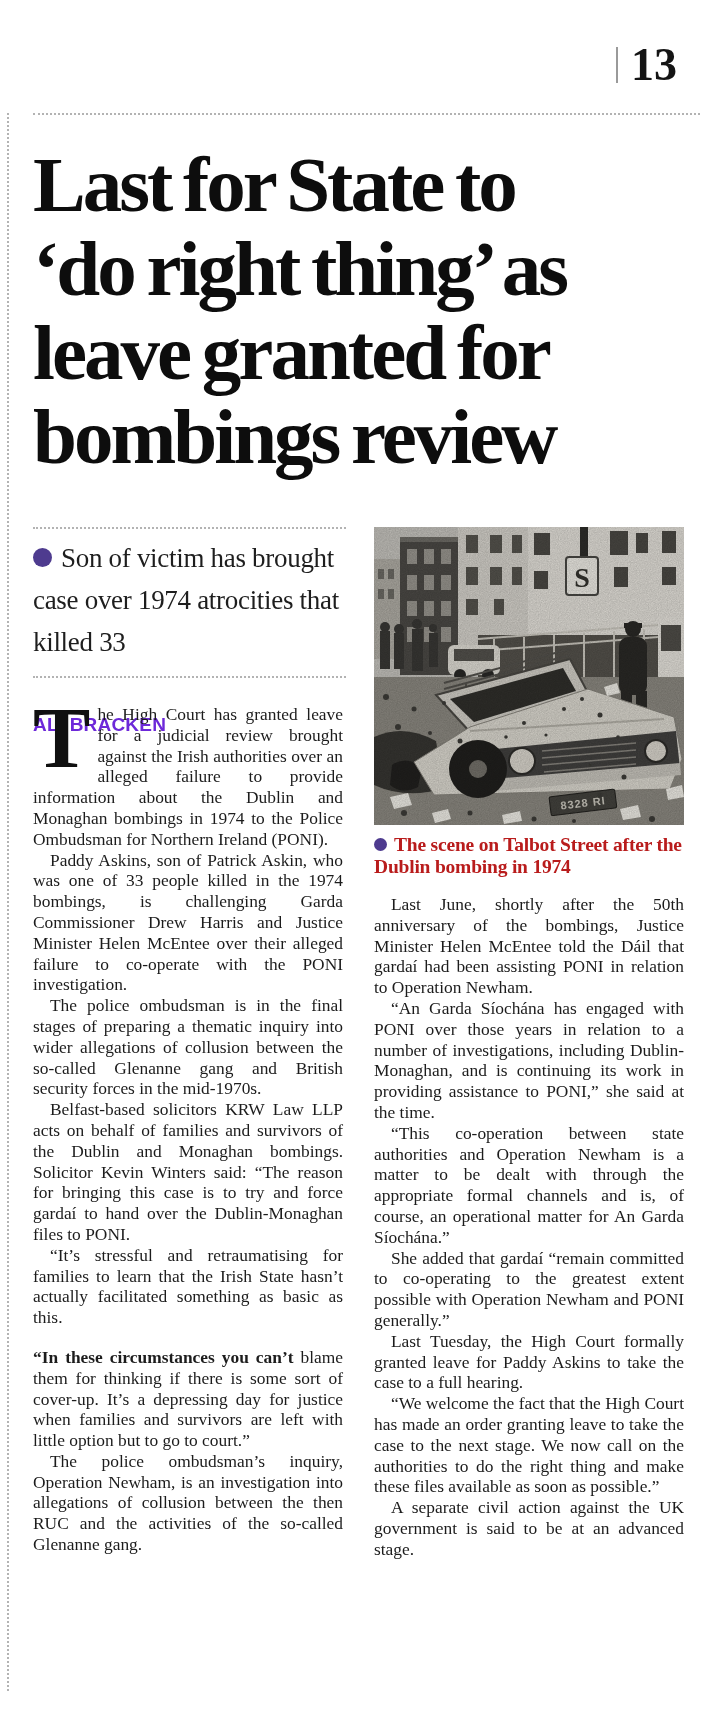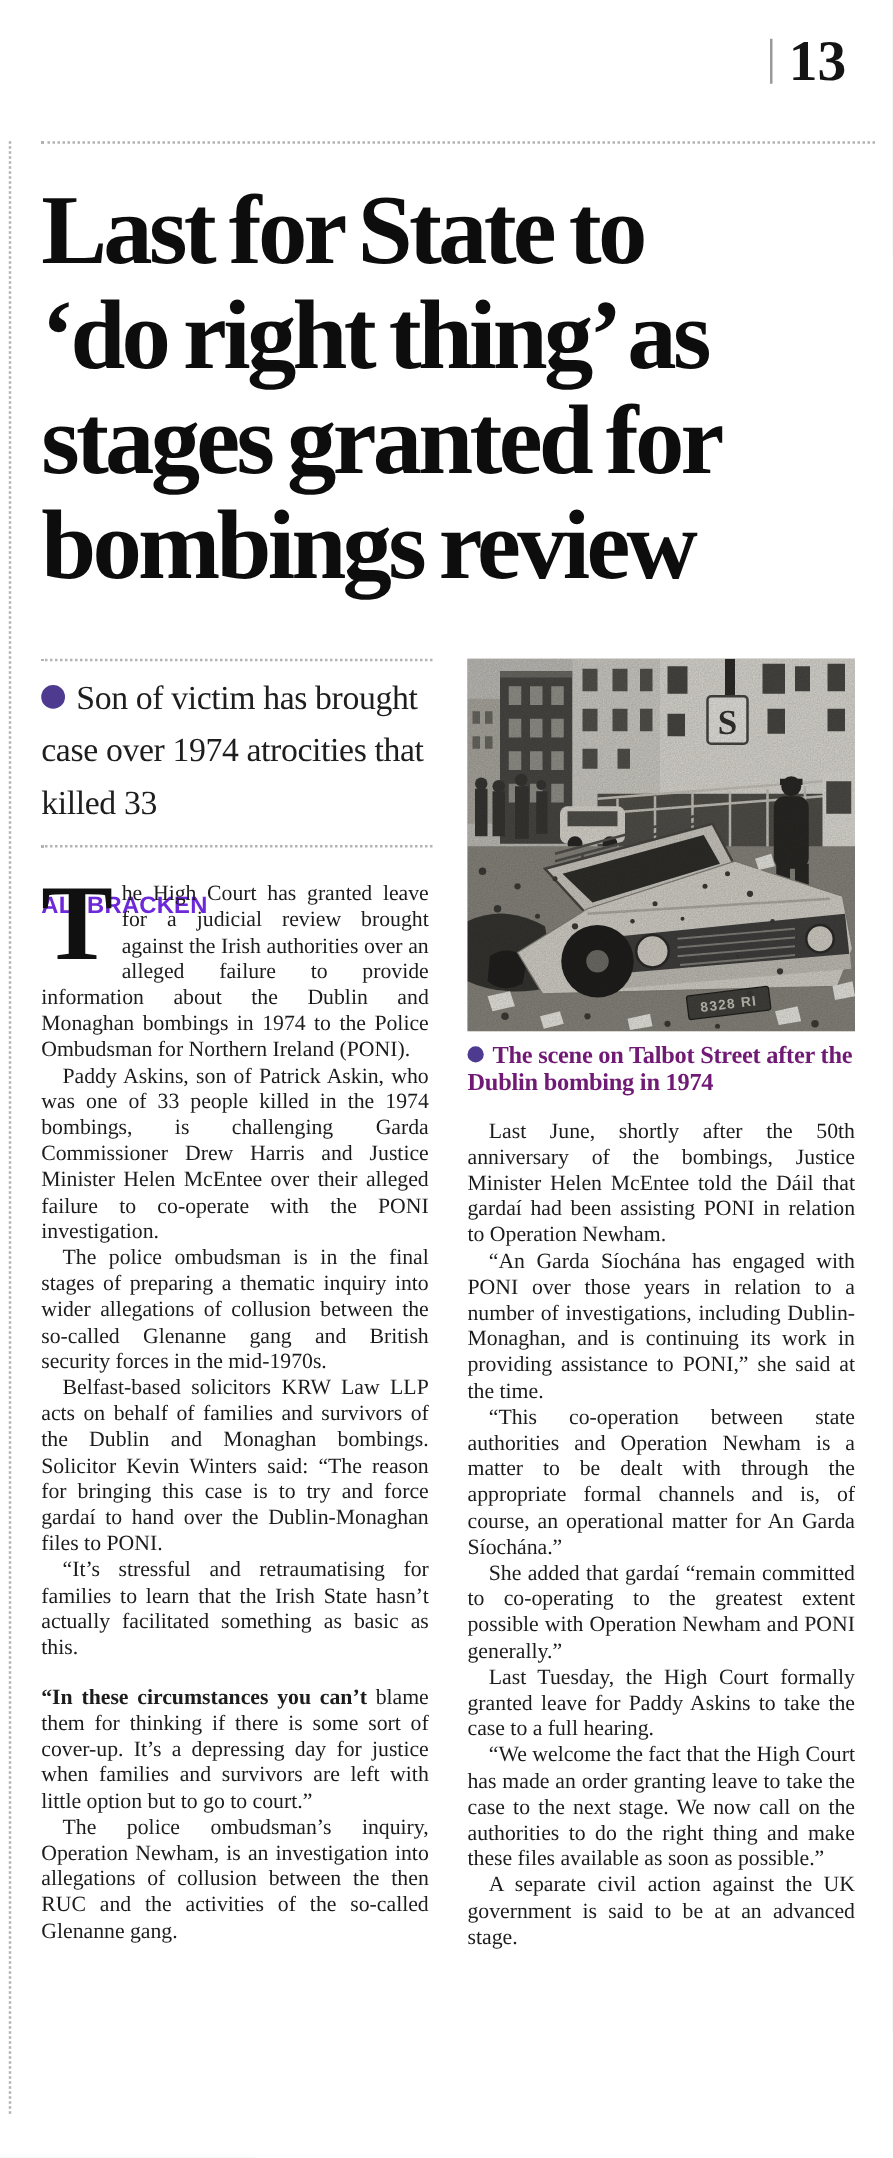--- a/index.html
+++ b/index.html
@@ -8,21 +8,21 @@
     position:relative; width:714px; height:1726px; margin:0 auto;
     background:#ffffff; overflow:hidden; color:#1b1b1b;
     font-family:"Liberation Serif", serif;
   }
   
   .vrule { position:absolute; left:7px; top:113px; height:1578px; width:0;
            border-left:2px dotted #b3b3b3; }
   .hrule-top { position:absolute; left:33px; right:14px; top:113px; height:0;
            border-top:2px dotted #b3b3b3; }
   
-  .pageno { position:absolute; top:28px; right:37px; display:flex; align-items:flex-start; }
+  .pageno { position:absolute; top:44px; right:37px; display:flex; align-items:flex-start; }
   .pageno .bar { width:2px; height:36px; background:#9a9a9a; margin-right:13px; margin-top:3px; }
   .pageno .num { font-weight:700; font-size:46px; line-height:42px; color:#141414; }
   
   .headline { position:absolute; left:33px; top:143px; width:668px;
     font-weight:700; font-size:79px; line-height:84px; letter-spacing:-3px;
     word-spacing:-4px; color:#0d0d0d; }
   .headline div { white-space:nowrap; }
   
   .standfirst { position:absolute; left:33px; top:527px; width:313px;
     border-top:2px dotted #b3b3b3; border-bottom:2px dotted #b3b3b3;
@@ -34,21 +34,21 @@
   
   .byline { position:absolute; left:33px; top:666px;
     font-family:"Liberation Sans", sans-serif; font-weight:700;
     font-size:19px; letter-spacing:0.2px; color:#6d28d9;margin-top:48px; }
   
   .photo { position:absolute; left:374px; top:527px; width:310px; height:298px;
     background:#9b988f; }
   .photo svg { display:block; }
   
   .caption { position:absolute; left:374px; top:834px; width:312px;
-    font-weight:700; font-size:19.5px; line-height:21.5px; color:#701a75;
+    font-weight:700; font-size:19.5px; line-height:21.5px; color:#b91c1c;
     letter-spacing:-0.2px; }
   
   .col { position:absolute; width:310px; font-size:17.4px; line-height:20.8px;
     text-align:justify; color:#1c1c1c; }
   .col-left  { left:33px;  top:704px; }
   .col-right { left:374px; top:894px; }
   .col p { margin:0; }
   .col p.ind { text-indent:17px; }
   .col p.gap { margin-top:19px; }
   .col b { font-weight:700; }
@@ -64,21 +64,21 @@
   <div class="hrule-top"></div>
 
   <div class="pageno">
     <span class="bar"></span>
     <span class="num">13</span>
   </div>
 
   <h1 class="headline">
     <div>Last for State to</div>
     <div>‘do right thing’ as</div>
-    <div>stages granted for</div>
+    <div>leave granted for</div>
     <div>bombings review</div>
   </h1>
 
   <div class="standfirst">
     <span class="bullet"></span><span>Son of victim has brought case over 1974 atrocities that killed 33</span>
   </div>
 
   <div class="byline">ALI BRACKEN</div>
 
   <div class="photo">

